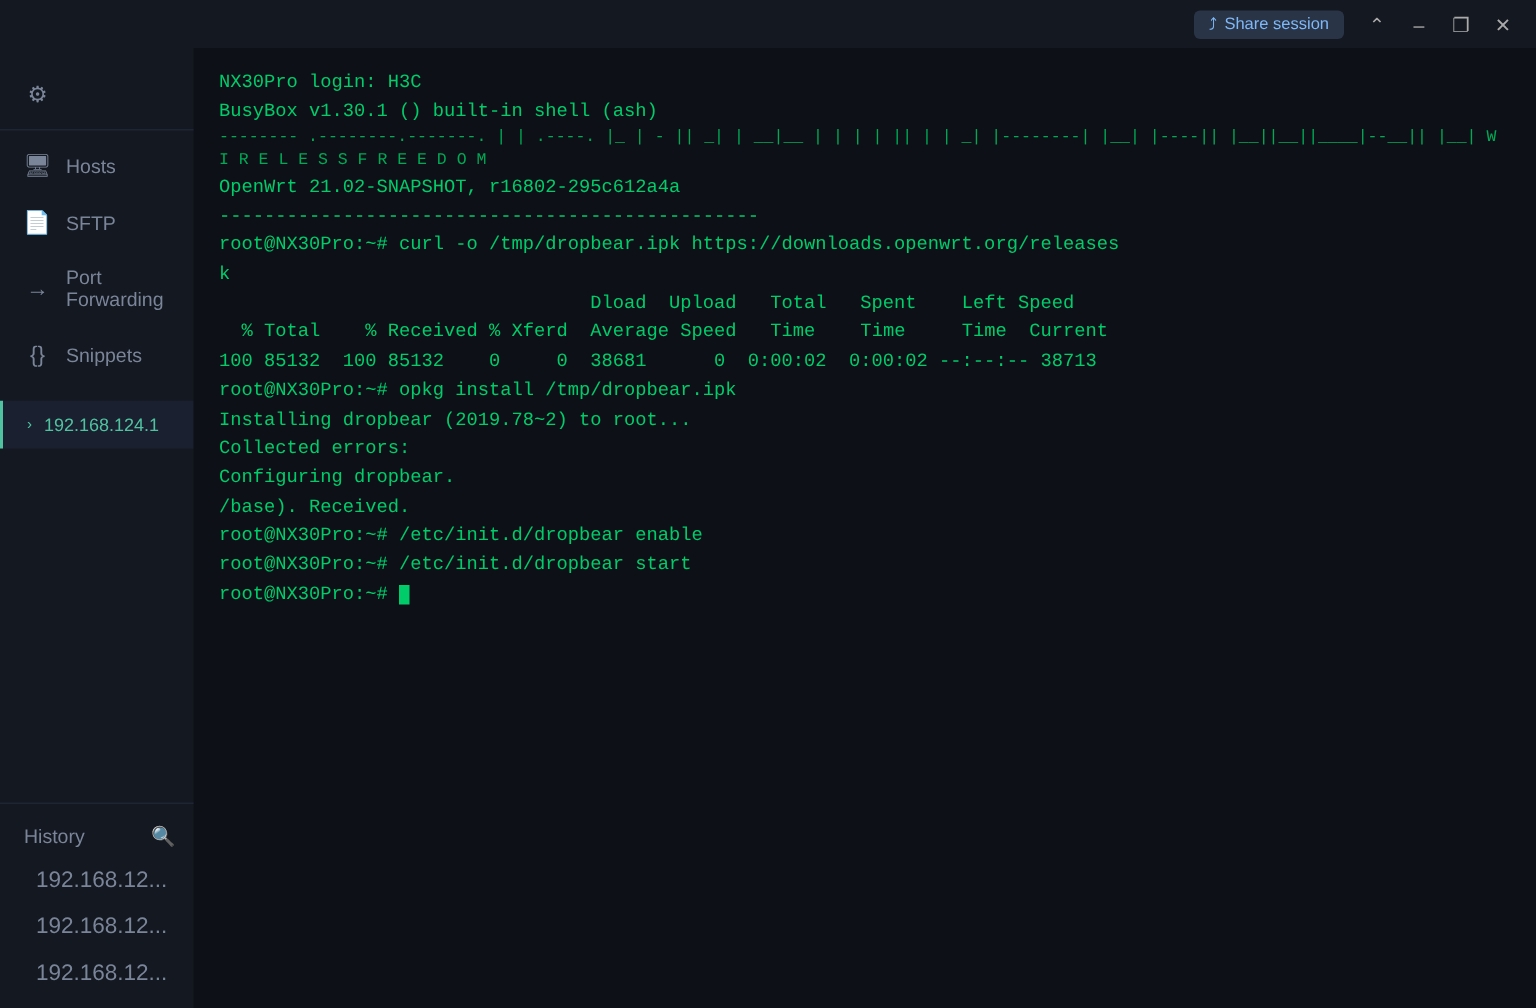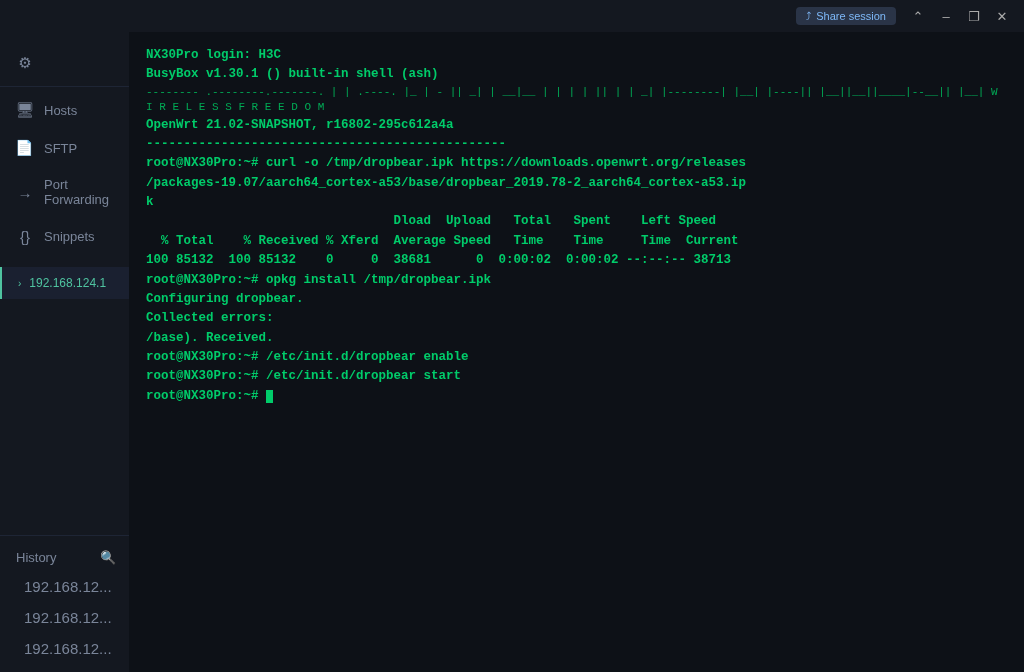--- a/index.html
+++ b/index.html
@@ -153,21 +153,20 @@
       padding: 14px 16px;
       overflow-y: auto;
       font-family: 'Consolas', 'Courier New', monospace;
       font-size: 12.5px;
       line-height: 1.55;
       color: #00cc6a;
     }
     .terminal-line {
       white-space: pre-wrap;
       word-break: break-all;
-      font-weight: bold;
     }
     .banner-art {
       color: #00aa55;
       font-family: 'Consolas', 'Courier New', monospace;
       font-size: 11px;
       line-height: 1.4;
     }
     .cursor {
       display: inline-block;
       width: 7px;
@@ -246,28 +245,28 @@
         <div class="terminal-line">BusyBox v1.30.1 () built-in shell (ash)</div>
         <div class="terminal-line"></div>
         <div class="banner-art"> --------   .--------.-------.   | |  .----.  |_
  |  -  ||  _| |  __|__  |  | | | ||    |  | _|
  |--------|  |__|  |----||  |__||__||____|--__||
           |__|  W I R E L E S S   F R E E D O M</div>
         <div class="terminal-line"></div>
         <div class="terminal-line">OpenWrt 21.02-SNAPSHOT, r16802-295c612a4a</div>
         <div class="terminal-line">------------------------------------------------</div>
         <div class="terminal-line">root@NX30Pro:~# curl -o /tmp/dropbear.ipk https://downloads.openwrt.org/releases</div>
-        <div class="terminal-line">/packages-19.07/aarch64_cortex-a53/base/dropbear_2019.78-2_aarch64_cortex-a53.ip</div>
         <div class="terminal-line">k</div>
         <div class="terminal-line">                                 Dload  Upload   Total   Spent    Left Speed</div>
         <div class="terminal-line">  % Total    % Received % Xferd  Average Speed   Time    Time     Time  Current</div>
         <div class="terminal-line">100 85132  100 85132    0     0  38681      0  0:00:02  0:00:02 --:--:-- 38713</div>
         <div class="terminal-line">root@NX30Pro:~# opkg install /tmp/dropbear.ipk</div>
+        <div class="terminal-line">Installing dropbear (2019.78~2) to root...</div>
+        <div class="terminal-line">Collected errors:</div>
         <div class="terminal-line">Configuring dropbear.</div>
-        <div class="terminal-line">Collected errors:</div>
         <div class="terminal-line">/base). Received.</div>
         <div class="terminal-line">root@NX30Pro:~# /etc/init.d/dropbear enable</div>
         <div class="terminal-line">root@NX30Pro:~# /etc/init.d/dropbear start</div>
         <div class="terminal-line">root@NX30Pro:~# <span class="cursor"></span></div>
       </div>
   </div>
 
 </div>
 
 </body></html>

